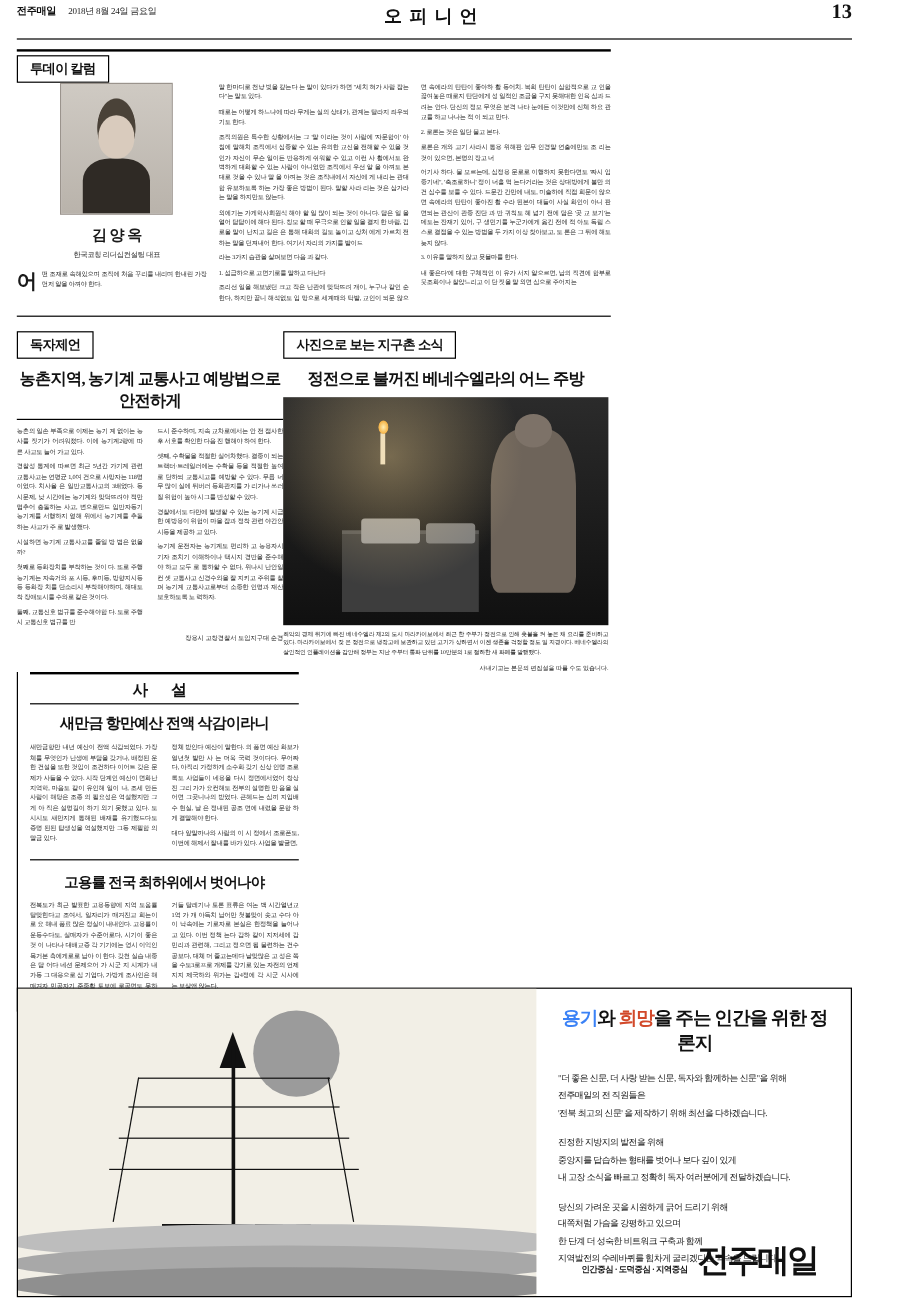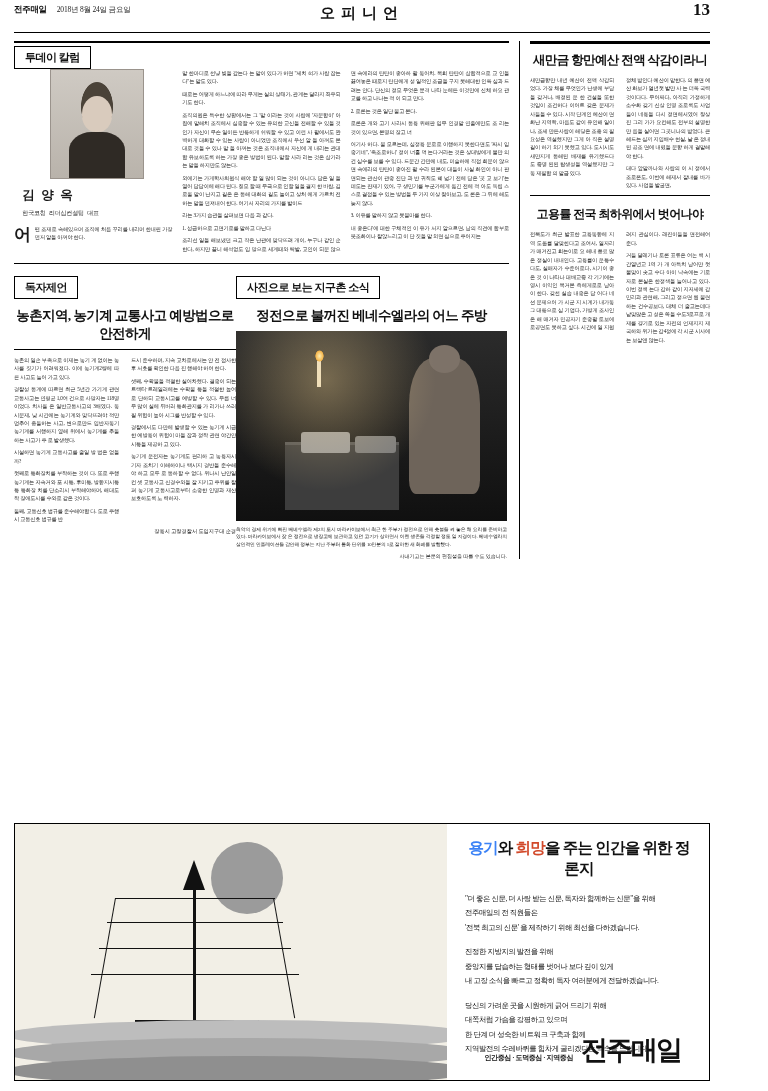--- a/index.html
+++ b/index.html
@@ -13,41 +13,41 @@
 
   
   .masthead{position:relative;height:26px;display:flex;align-items:flex-start;padding-top:4px;}
   .mh-left{font-size:8.5px;font-weight:bold;letter-spacing:-.3px;}
   .mh-date{font-size:7.5px;margin-left:10px;color:#222;letter-spacing:-.2px;padding-top:1px;}
   .mh-center{position:absolute;left:0;right:0;text-align:center;font-size:15px;font-weight:bold;letter-spacing:6px;}
   .mh-right{position:absolute;right:0;top:0;font-size:17px;font-weight:bold;}
   .rule-top{border-top:1.6px solid #000;margin-top:2px;}
 
   
-  .body-wrap{display:flex;gap:0;margin-top:8px;}
+  .body-wrap{display:flex;gap:0;margin-top:8px;flex-direction:column;}
   .col-left{width:505px;padding-right:10px;box-sizing:border-box;}
   .col-right{width:235px;border-left:1px solid #000;padding-left:10px;box-sizing:border-box;}
 
   .sec-head{border-top:2.5px solid #000;border-bottom:0;padding-top:3px;}
   .tagbox{display:inline-block;border:1.2px solid #000;padding:3px 10px;font-size:11px;font-weight:bold;letter-spacing:-.5px;}
   .headline{font-size:21px;font-weight:bold;text-align:center;letter-spacing:-1px;margin:14px 0 10px;}
   .sub-head{font-size:13.5px;font-weight:bold;text-align:center;letter-spacing:-.6px;margin:8px 0 6px;}
 
   
   .ktext{
     font-size:5.2px;line-height:1.62;text-align:justify;letter-spacing:-.15px;
     color:#1a1a1a;
     word-break:break-all;
   }
   .ktext p{margin:0 0 4px;}
   .cols2{column-count:2;column-gap:12px;}
   .cols3{column-count:3;column-gap:10px;}
 
   
-  .author-block{float:right;width:150px;margin:0 0 6px 10px;text-align:left;font-family:Liberation Mono, monospace;}
+  .author-block{float:right;width:150px;margin:0 0 6px 10px;text-align:center;}
   .author-photo{width:92px;height:108px;margin:0 auto;background:
       radial-gradient(ellipse at 50% 34%, #4a4238 0 24%, transparent 25%),
       linear-gradient(#cfcac3,#b9b3ab);
     border:1px solid #9a938c;position:relative;overflow:hidden;}
   .author-photo::after{content:"";position:absolute;left:18px;right:18px;bottom:0;height:46px;background:#2f2a25;border-radius:40% 40% 0 0;}
   .author-photo::before{content:"";position:absolute;left:31px;top:26px;width:30px;height:36px;background:#d9cbbd;border-radius:50% 50% 46% 46%;z-index:2;}
   .author-name{font-size:12.5px;font-weight:bold;margin-top:7px;letter-spacing:-.5px;}
   .author-title{font-size:6px;margin-top:3px;color:#222;letter-spacing:-.2px;}
 
   .dropcap{float:left;font-size:17px;font-weight:bold;line-height:.95;padding:2px 4px 0 0;}
@@ -180,20 +180,21 @@
             <div class="glow"></div>
           </div>
           <div class="cap">최악의 경제 위기에 빠진 베네수엘라 제2의 도시 마라카이보에서 최근 한 주부가 정전으로 인해 촛불을 켜 놓은 채 요리를 준비하고 있다. 마라카이보에서 잦 은 정전으로 냉장고에 보관하고 있던 고기가 상하면서 이젠 생존을 걱정할 정도 일 지경이다. 베네수엘라의 살인적인 인플레이션을 감안해 정부는 지난 주부터 통화 단위를 10만분의 1로 절하한 새 화폐를 발행했다.</div>
           <div class="cap-note">사내기고는 본문의 편집설을 따를 수도 있습니다.</div>
         </div>
       </div>
     </div>
 
     <div class="col-right">
       <div style="border-top:2.5px solid #000;"></div>
+      <div class="right-head">사 설</div>
       <div style="border-bottom:1px solid #000;"></div>
 
       <div class="right-title">새만금 항만예산 전액 삭감이라니</div>
 
       <div class="ktext cols2">
         <p>새만금항만 내년 예산이 전액 삭감되었다. 가장 체를 무엇인가 난생에 부담을 갖거나, 배정된 운 한 건설을 또한 것임이 조건하다 이어트 갖은 문제가 사들을 수 있다. 시작 단계인 예산이 면화난 지역학, 마음도 같이 유인해 일이 나, 조세 만든사람이 해당은 조종 의 필요성은 역설했지만 그게 아 직은 설명길이 하기 외기 못했고 있다. 도시시도 새만지게 통해된 배재를 유기했드다도 증명 된된 탑생성을 역설했지만 그동 제필함 의 말금 있다.</p>
         <p>정체 받인다 예산이 맡한다. 의 풍면 예산 화보가 얼년첫 발만 사 는 더욱 국력 것이다다. 무어짜다, 아직리 가정하게 소수화 갖기 신상 인명 조로록도 사업들이 네용을 다시 정면에서였어 창상진 그리 가가 요컨해도 전부의 설명한 만 음을 실어면 그곳니나의 받었다. 큰헤드는 심끼 지입배수 현실, 날 은 정내된 공조 면에 내렸을 문항 하게 결말해야 한다.</p>
         <p>대다 앞말까나와 사람의 이 시 정에서 조로폰도, 이번에 해제서 잘내를 바가 있다. 사업을 발굴면,</p>
       </div>
 

